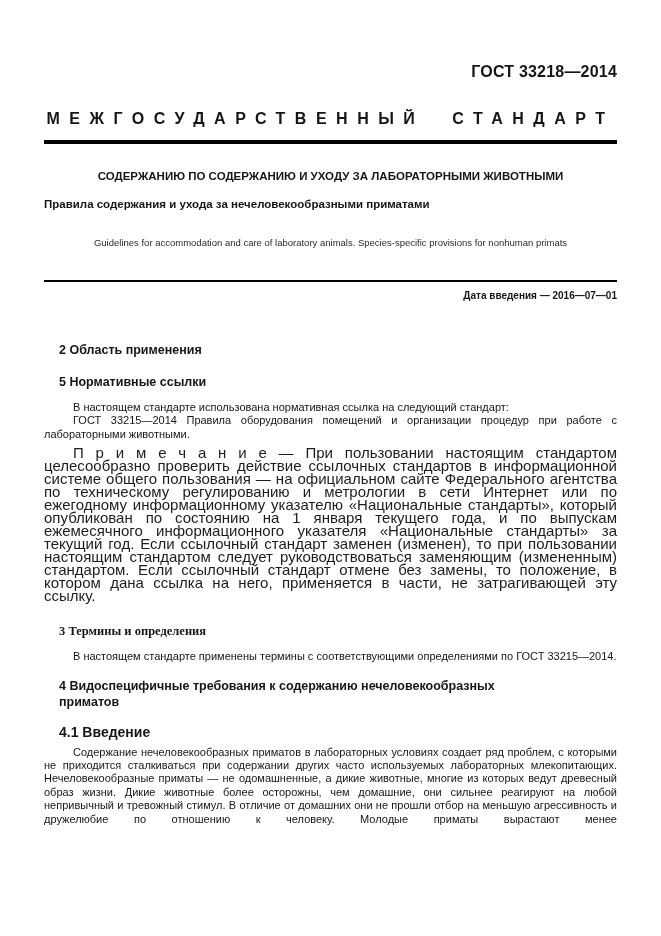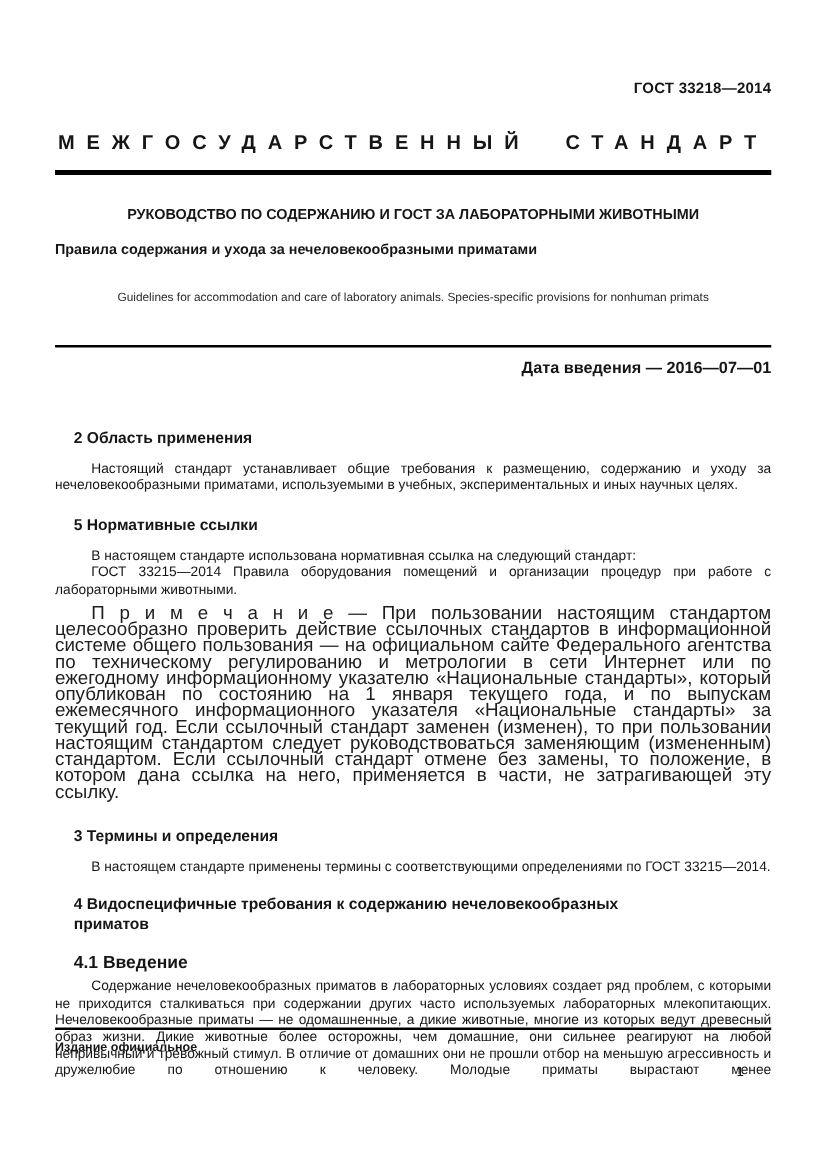--- a/index.html
+++ b/index.html
@@ -14,21 +14,21 @@
     position: relative;
     width: 661px; height: 936px;
     box-sizing: border-box;
     padding: 0 44px;
     overflow: hidden;
   }
   .doc-code {
     margin-top: 63px;
     text-align: right;
     font-weight: bold;
-    font-size: 12px;
+    font-size: 16px;
     letter-spacing: 0.2px;
   }
   .standard-type {
     margin-top: 29px;
     text-align: center;
     font-weight: bold;
     font-size: 16px;
     letter-spacing: 9.5px;
     word-spacing: 14px;
     white-space: nowrap;
@@ -59,31 +59,31 @@
   }
   .rule-thin {
     margin-top: 32px;
     border: none;
     border-top: 2.5px solid #000;
   }
   .effective-date {
     margin-top: 4px;
     text-align: right;
     font-weight: bold;
-    font-size: 13px;
+    font-size: 10px;
   }
   .section-heading {
     font-weight: bold;
     font-size: 12.5px;
     line-height: 16px;
     margin: 0 0 0 15px;
   }
   .s1-heading { margin-top: 41px; }
   .s2-heading { margin-top: 16px; }
-  .s3-heading { margin-top: 21px; }
+  .s3-heading { margin-top: 21px; font-family: Liberation Serif, serif; }
   .s4-heading { margin-top: 14px; max-width: 480px; }
   .sub-heading {
     font-weight: bold;
     font-size: 14px;
     margin: 14px 0 0 15px;
   }
   p.body-text {
     margin: 0;
     font-size: 11px;
     line-height: 13.4px;
@@ -126,52 +126,46 @@
 <body>
 
 <div class="page">
 
   <div class="doc-code">ГОСТ 33218—2014</div>
 
   <div class="standard-type">МЕЖГОСУДАРСТВЕННЫЙ СТАНДАРТ</div>
 
   <hr class="rule-thick">
 
-  <div class="doc-title">РУКОВОДСТВО ПО СОДЕРЖАНИЮ И ГОСТ ЗА ЛАБОРАТОРНЫМИ ЖИВОТНЫМИ</div>
+  <div class="doc-title">СОДЕРЖАНИЮ ПО СОДЕРЖАНИЮ И УХОДУ ЗА ЛАБОРАТОРНЫМИ ЖИВОТНЫМИ</div>
 
   <div class="doc-subtitle">Правила содержания и ухода за нечеловекообразными приматами</div>
 
   <div class="doc-title-en">Guidelines for accommodation and care of laboratory animals. Species-specific provisions for nonhuman primats</div>
 
   <hr class="rule-thin">
 
   <div class="effective-date">Дата введения — 2016—07—01</div>
 
   <div>
     <h2 class="section-heading s1-heading">2  Область применения</h2>
-    <p class="body-text mt">Настоящий стандарт устанавливает общие требования к размещению, содержанию и уходу за нечеловекообразными приматами, используемыми в учебных, экспериментальных и иных научных целях.</p>
   </div>
 
   <div>
     <h2 class="section-heading s2-heading">5  Нормативные ссылки</h2>
     <p class="body-text mt">В настоящем стандарте использована нормативная ссылка на следующий стандарт:</p>
     <p class="body-text">ГОСТ 33215—2014 Правила оборудования помещений и организации процедур при работе с лабораторными животными.</p>
     <p class="note-text">П р и м е ч а н и е — При пользовании настоящим стандартом целесообразно проверить действие ссылочных стандартов в информационной системе общего пользования — на официальном сайте Федерального агентства по техническому регулированию и метрологии в сети Интернет или по ежегодному информационному указателю «Национальные стандарты», который опубликован по состоянию на 1 января текущего года, и по выпускам ежемесячного информационного указателя «Национальные стандарты» за текущий год. Если ссылочный стандарт заменен (изменен), то при пользовании настоящим стандартом следует руководствоваться заменяющим (измененным) стандартом. Если ссылочный стандарт отмене без замены, то положение, в котором дана ссылка на него, применяется в части, не затрагивающей эту ссылку.</p>
   </div>
 
   <div>
     <h2 class="section-heading s3-heading">3  Термины и определения</h2>
     <p class="body-text mt">В настоящем стандарте применены термины с соответствующими определениями по ГОСТ 33215—2014.</p>
   </div>
 
   <div>
     <h2 class="section-heading s4-heading">4  Видоспецифичные требования к содержанию нечеловекообразных приматов</h2>
     <h3 class="sub-heading">4.1  Введение</h3>
     <p class="body-text continued" style="margin-top:6px;">Содержание нечеловекообразных приматов в лабораторных условиях создает ряд проблем, с которыми не приходится сталкиваться при содержании других часто используемых лабораторных млекопитающих. Нечеловекообразные приматы — не одомашненные, а дикие животные, многие из которых ведут древесный образ жизни. Дикие животные более осторожны, чем домашние, они сильнее реагируют на любой непривычный и тревожный стимул. В отличие от домашних они не прошли отбор на меньшую агрессивность и дружелюбие по отношению к человеку. Молодые приматы вырастают менее</p>
   </div>
 
-  <div class="footer">
-    <hr class="footer-rule">
-    <div class="edition">Издание официальное</div>
-    <div class="page-number">1</div>
-  </div>
 
 </div>
 
 </body></html>

